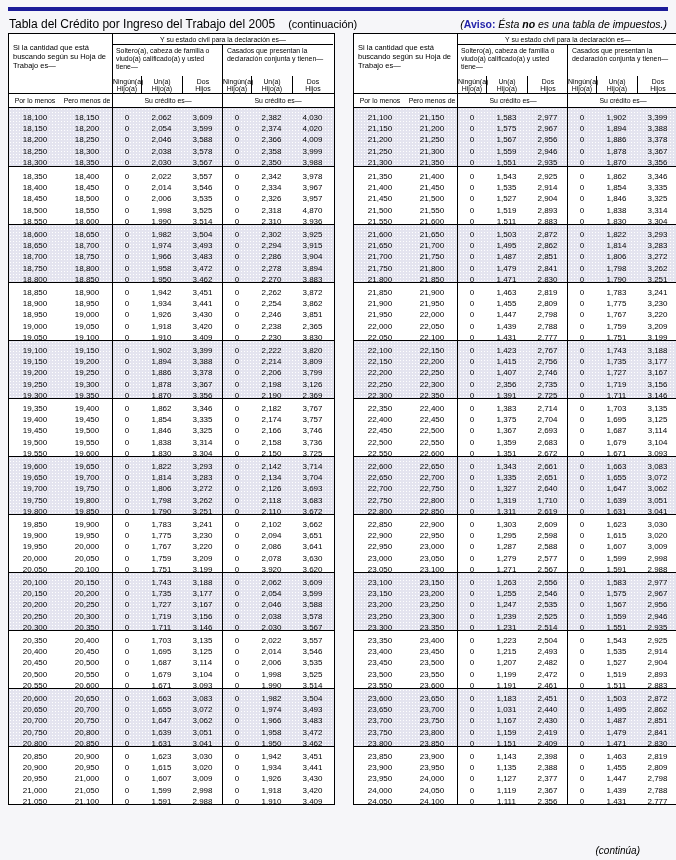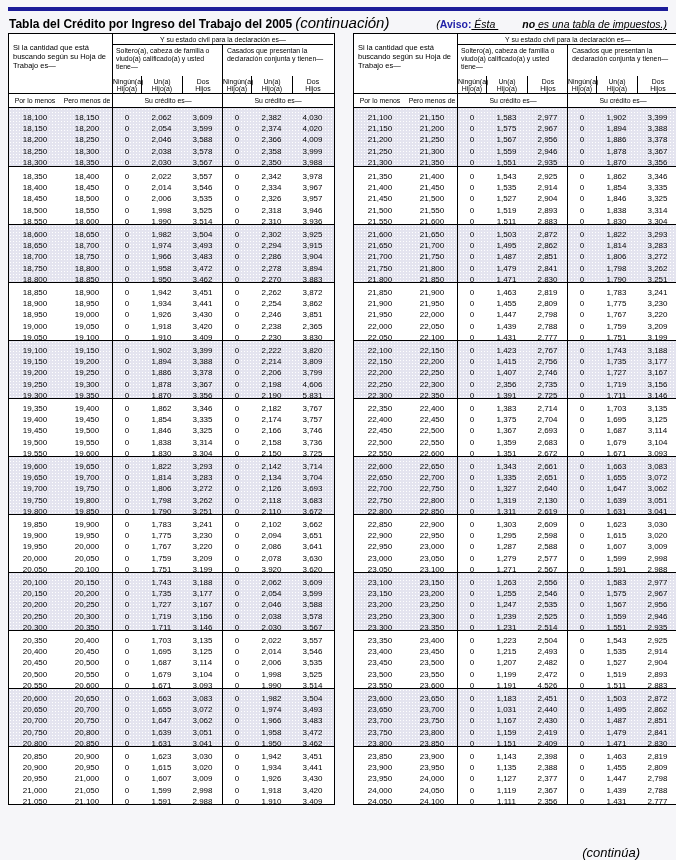--- a/index.html
+++ b/index.html
@@ -3,27 +3,27 @@
 <meta charset="utf-8">
 <style>
   html,body { margin:0; padding:0; }
   body {
     width:676px; height:860px; background:#f6f6f9;
     font-family:"Liberation Sans","DejaVu Sans",sans-serif;
     color:#000; position:relative; overflow:hidden;
   }
   .top-rule { position:absolute; left:8px; right:8px; top:7px; height:4px; background:#1c1c99; }
   .title-row { position:absolute; left:9px; right:9px; top:14px; display:flex; justify-content:space-between; align-items:baseline; }
-  .t-main { font-size:12px; font-weight:bold; }
-  .t-cont { font-size:15px; font-style:italic; margin-left:3px; }
+  .t-main { font-size:12px; font-weight:normal; }
+  .t-cont { font-size:11px; margin-left:13px; }
   .aviso { font-size:10.5px; white-space:nowrap; }
   .a-par { font-style:italic; }
   .a-lbl { color:#2323aa; font-weight:bold; }
-  .a-it { font-style:italic;text-decoration:underline; }
-  .a-b  { font-style:italic; font-weight:bold;margin-left:24px; }
+  .a-it { font-style:italic; }
+  .a-b  { font-style:italic; font-weight:bold; }
 
   .tables { position:absolute; top:33px; left:8px; display:flex; gap:18px; }
   .panel { width:327px; border:1.5px solid #000; background:#fff; position:relative; box-sizing:border-box; }
   .vline { position:absolute; width:1.5px; background:#000; z-index:6; }
   .vl-1 { left:102.5px; top:0; bottom:0; }
   .vl-2 { left:212.5px; top:11px; bottom:0; }
 
   .hdr { height:73px; border-bottom:1px solid #000; position:relative; font-size:6.9px; }
   .hdr-lookup { position:absolute; left:0; top:0; width:95px; height:52px; padding:9px 2px 0 4px; line-height:9px; font-size:7.5px; }
   .hdr-marital { position:absolute; left:104px; top:0; width:220px; height:10.5px; border-bottom:1px solid #000; text-align:center; line-height:11px; box-sizing:border-box; }
@@ -43,21 +43,21 @@
   .block.shaded {
     background-color:#e4e4ef;
     background-image: radial-gradient(circle, #ffffff 0.8px, rgba(255,255,255,0) 0.95px);
     background-size:3px 3px;
   }
   .row { display:flex; height:11.2px; font-size:8px; line-height:11.2px; }
   .ci  { width:52px; text-align:center; }
   .cc0 { width:28px; text-align:center; }
   .cc  { width:41px; text-align:center; }
 
-  .footer-note { position:absolute; right:36px; top:845px; font-size:13px; font-style:italic; }
+  .footer-note { position:absolute; right:36px; top:845px; font-size:10px; font-style:italic; }
 </style>
 </head>
 <body>
 
 <div class="top-rule"></div>
 
 <div class="title-row">
   <div>
     <span class="t-main">Tabla del Crédito por Ingreso del Trabajo del 2005</span><span class="t-cont">(continuación)</span>
   </div>
@@ -176,21 +176,21 @@
             <span class="cc">3,957</span>
           </div>
           <div class="row">
             <span class="ci">18,500</span>
             <span class="ci">18,550</span>
             <span class="cc0">0</span>
             <span class="cc">1,998</span>
             <span class="cc">3,525</span>
             <span class="cc0">0</span>
             <span class="cc">2,318</span>
-            <span class="cc">3,946</span>
+            <span class="cc">4,870</span>
           </div>
           <div class="row">
             <span class="ci">18,550</span>
             <span class="ci">18,600</span>
             <span class="cc0">0</span>
             <span class="cc">1,990</span>
             <span class="cc">3,514</span>
             <span class="cc0">0</span>
             <span class="cc">2,310</span>
             <span class="cc">3,936</span>
@@ -332,31 +332,31 @@
             <span class="cc">3,799</span>
           </div>
           <div class="row">
             <span class="ci">19,250</span>
             <span class="ci">19,300</span>
             <span class="cc0">0</span>
             <span class="cc">1,878</span>
             <span class="cc">3,367</span>
             <span class="cc0">0</span>
             <span class="cc">2,198</span>
-            <span class="cc">4,606</span>
+            <span class="cc">3,126</span>
           </div>
           <div class="row">
             <span class="ci">19,300</span>
             <span class="ci">19,350</span>
             <span class="cc0">0</span>
             <span class="cc">1,870</span>
             <span class="cc">3,356</span>
             <span class="cc0">0</span>
             <span class="cc">2,190</span>
-            <span class="cc">5,831</span>
+            <span class="cc">2,369</span>
           </div>
         </div>
         <div class="block">
           <div class="row">
             <span class="ci">19,350</span>
             <span class="ci">19,400</span>
             <span class="cc0">0</span>
             <span class="cc">1,862</span>
             <span class="cc">3,346</span>
             <span class="cc0">0</span>
@@ -1084,21 +1084,21 @@
             <span class="cc">2,640</span>
             <span class="cc0">0</span>
             <span class="cc">1,647</span>
             <span class="cc">3,062</span>
           </div>
           <div class="row">
             <span class="ci">22,750</span>
             <span class="ci">22,800</span>
             <span class="cc0">0</span>
             <span class="cc">1,319</span>
-            <span class="cc">2,130</span>
+            <span class="cc">1,710</span>
             <span class="cc0">0</span>
             <span class="cc">1,639</span>
             <span class="cc">3,051</span>
           </div>
           <div class="row">
             <span class="ci">22,800</span>
             <span class="ci">22,850</span>
             <span class="cc0">0</span>
             <span class="cc">1,311</span>
             <span class="cc">2,619</span>
@@ -1250,21 +1250,21 @@
             <span class="cc">2,472</span>
             <span class="cc0">0</span>
             <span class="cc">1,519</span>
             <span class="cc">2,893</span>
           </div>
           <div class="row">
             <span class="ci">23,550</span>
             <span class="ci">23,600</span>
             <span class="cc0">0</span>
             <span class="cc">1,191</span>
-            <span class="cc">4,526</span>
+            <span class="cc">2,461</span>
             <span class="cc0">0</span>
             <span class="cc">1,511</span>
             <span class="cc">2,883</span>
           </div>
         </div>
         <div class="block shaded">
           <div class="row">
             <span class="ci">23,600</span>
             <span class="ci">23,650</span>
             <span class="cc0">0</span>

